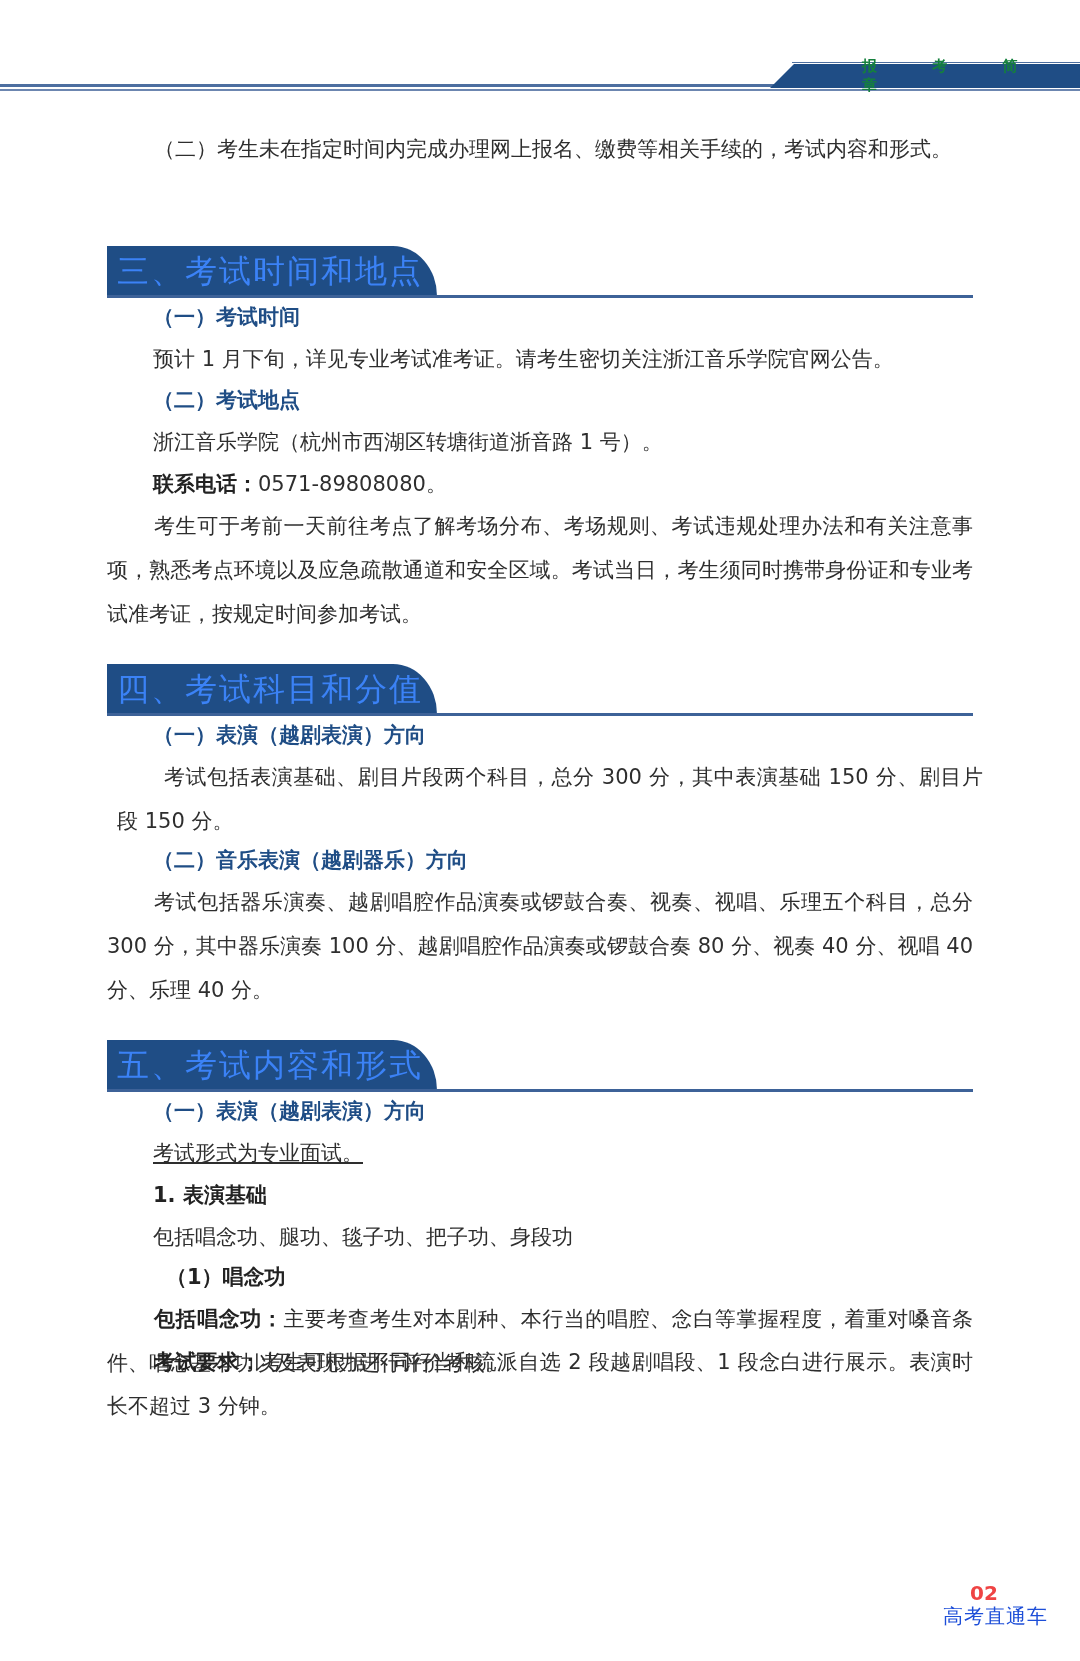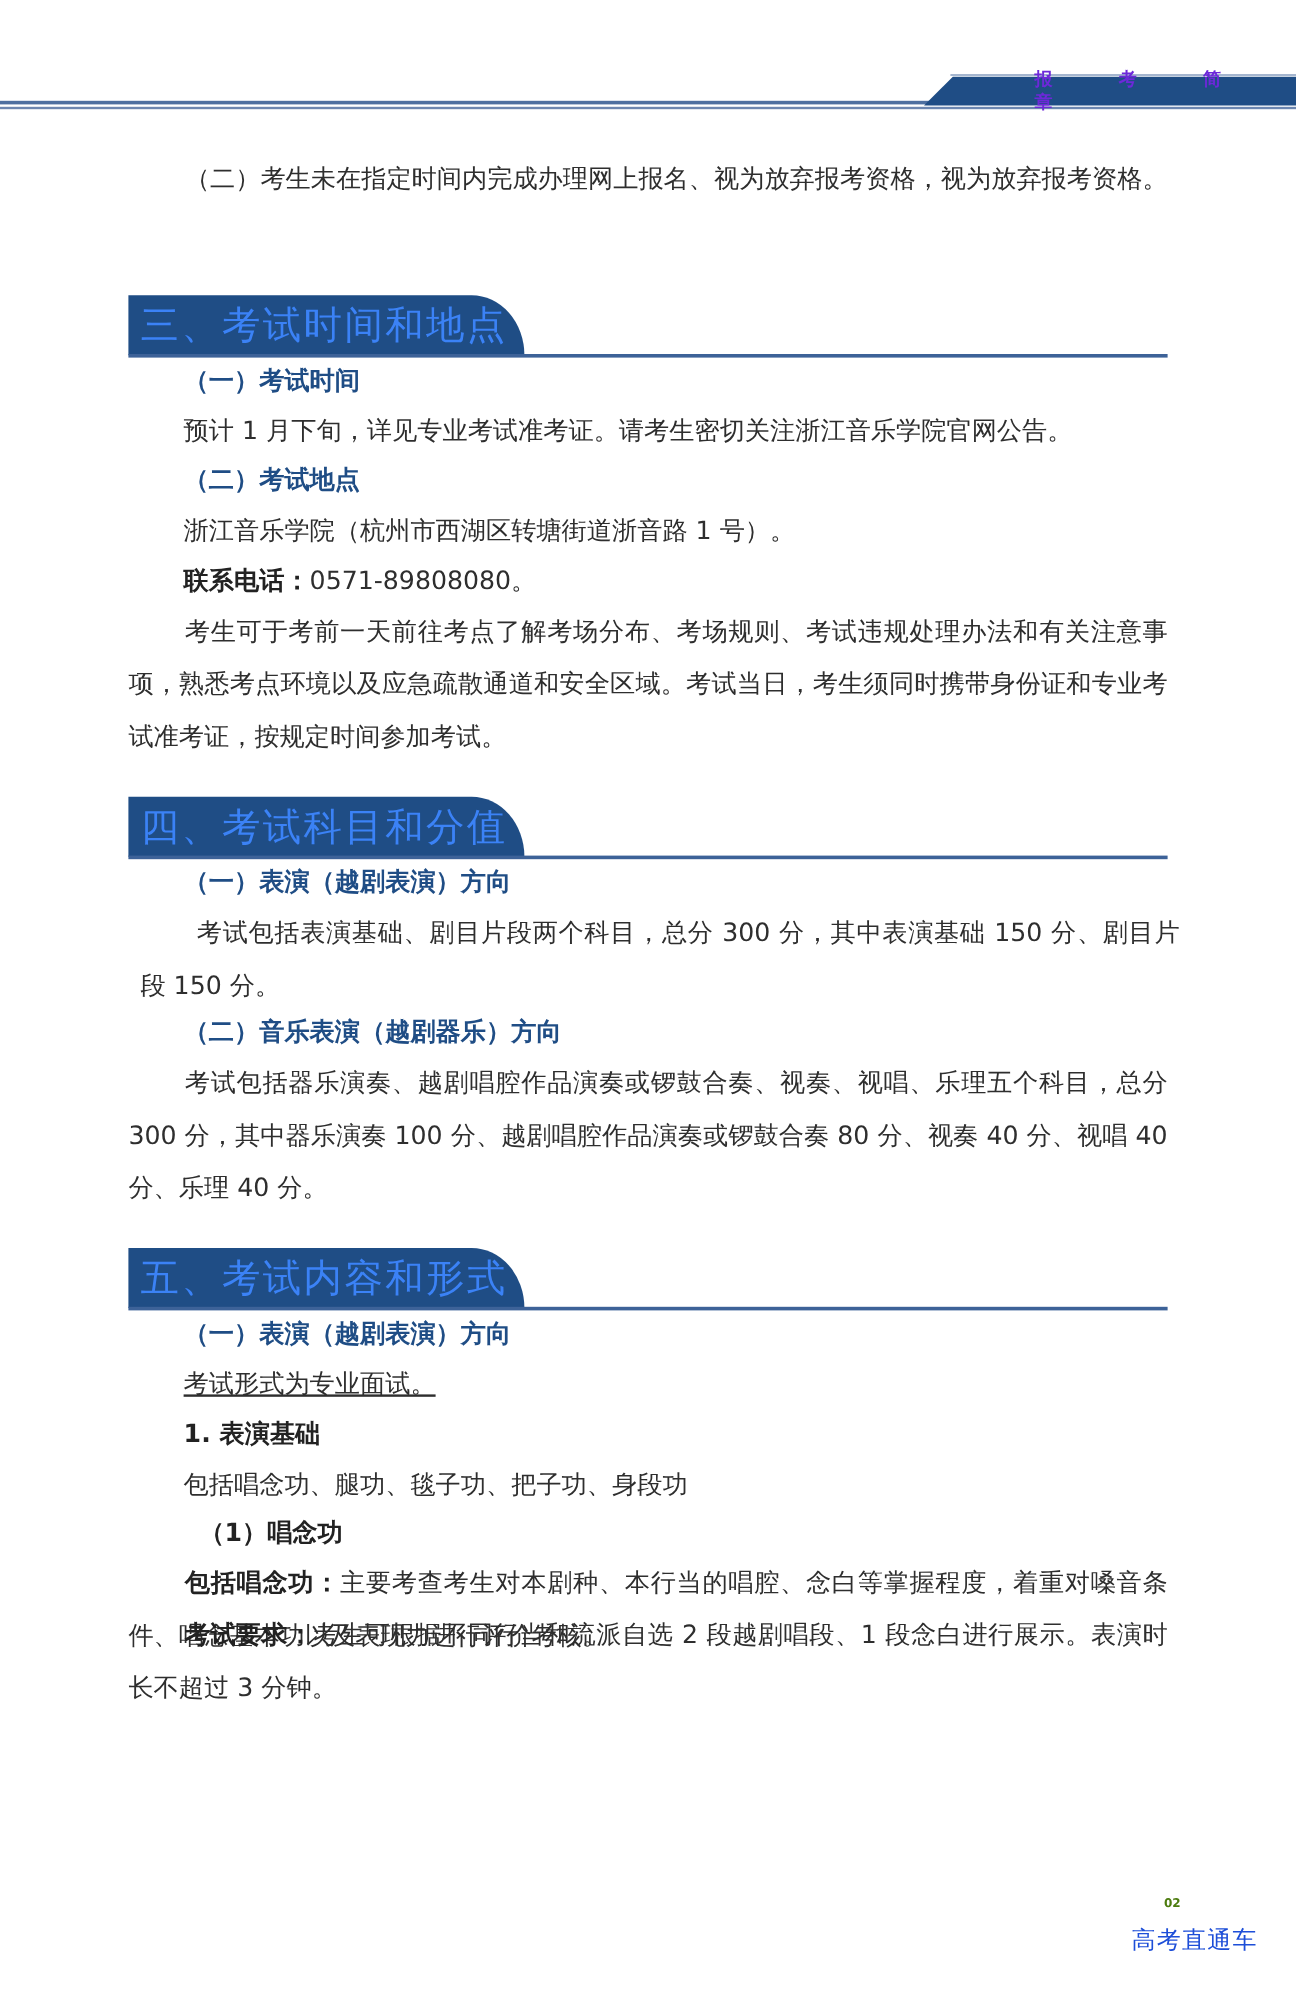--- a/index.html
+++ b/index.html
@@ -14,21 +14,21 @@
   
   .hdr-line1 { position: absolute; left: 0; top: 84px; width: 1080px; height: 3px; background: #4d6fa0; }
   .hdr-line2 { position: absolute; left: 0; top: 89px; width: 1080px; height: 2px; background: #6c86b0; }
   .hdr-band {
     position: absolute; left: 770px; top: 62px; width: 310px; height: 26px;
   }
   .hdr-band svg { position: absolute; left: 0; top: 0; }
   .hdr-title {
     position: absolute; left: 862px; top: 64px; width: 200px; height: 24px;
     display: flex; align-items: center;
-    color: #6d28d9; font-size: 15px; font-weight: bold; letter-spacing: 25px;
+    color: #15803d; font-size: 15px; font-weight: bold; letter-spacing: 25px;
   }
 
   
   .p {
     position: absolute; left: 107px; width: 866px;
     font-size: 21px; line-height: 44px; color: #2e2e2e;
     text-align: justify;
   }
   .indent { text-indent: 47px; }
   .sub-head {
@@ -55,41 +55,41 @@
   }
   .sec .label {
     position: absolute; left: 10px; top: 4px; height: 44px;
     display: flex; align-items: center;
     color: #3b82f6; font-size: 32px; letter-spacing: 2px;
   }
 
   
   .page-num {
     position: absolute; left: 970px; top: 1581px;
-    font-size: 10px; font-weight: bold; color: #4d7c0f;
+    font-size: 20px; font-weight: bold; color: #ef4444;
   }
   .watermark {
     position: absolute; left: 943px; top: 1603px;
     font-size: 20px; color: #1d4ed8; letter-spacing: 1px;
   }
 </style>
 </head>
 <body>
 
 <div class="hdr-line1"></div>
 <div class="hdr-line2"></div>
 <div class="hdr-band">
   <svg width="310" height="28" viewBox="0 0 310 28">
     <polygon points="24,2 310,2 310,26 0,26" fill="#1f4d85"></polygon>
     <line x1="22" y1="0" x2="310" y2="0" stroke="#4d6fa0" stroke-width="2"></line>
   </svg>
 </div>
 <div class="hdr-title">报 考 简 章</div>
 
-<div class="p indent" style="top:127px;">（二）考生未在指定时间内完成办理网上报名、视为放弃报考资格，视为放弃报考资格。</div>
+<div class="p indent" style="top:127px;">（二）考生未在指定时间内完成办理网上报名、缴费等相关手续的，考试内容和形式。</div>
 
 <div class="sec" style="top:246px;">
   <div class="tab"></div>
   <div class="rule"></div>
   <div class="label">三、考试时间和地点</div>
 </div>
 <div class="sub-head" style="top:302px;">（一）考试时间</div>
 <div class="p" style="top:337px; left:153px; width:820px;">预计 1 月下旬，详见专业考试准考证。请考生密切关注浙江音乐学院官网公告。</div>
 <div class="sub-head" style="top:385px;">（二）考试地点</div>
 <div class="p" style="top:420px; left:153px; width:820px;">浙江音乐学院（杭州市西湖区转塘街道浙音路 1 号）。</div>

